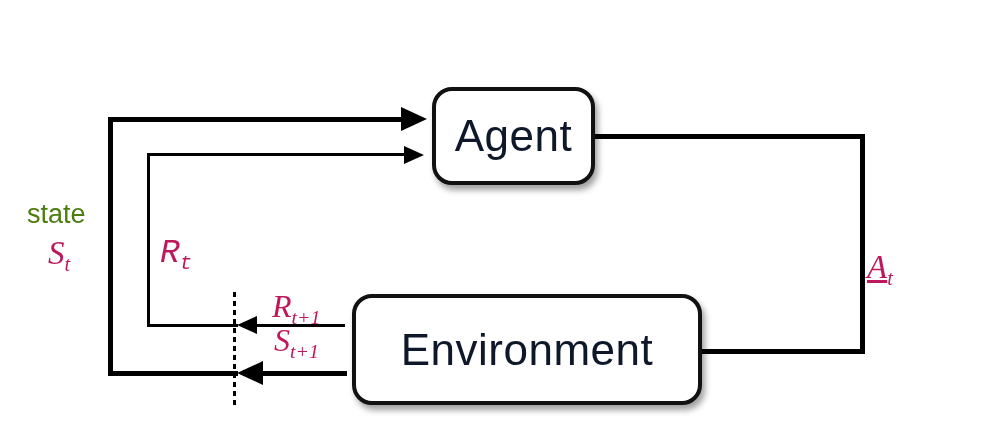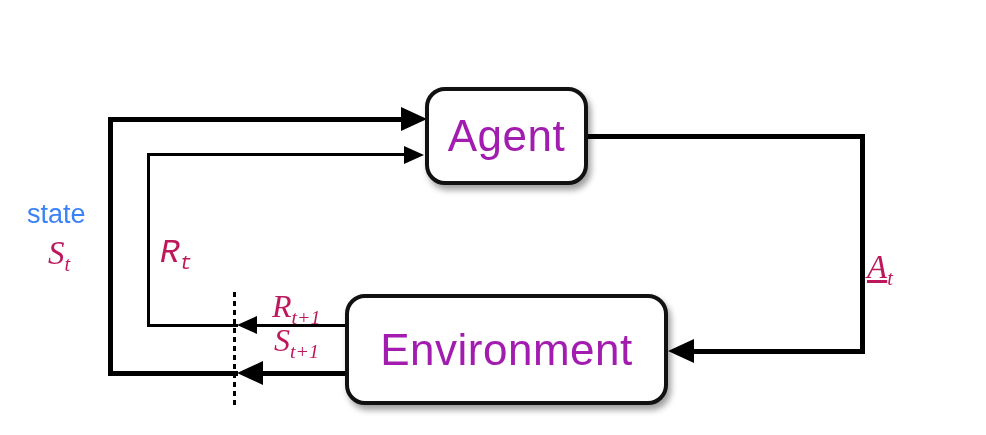--- a/index.html
+++ b/index.html
@@ -32,28 +32,29 @@
   
   .node{
     position:absolute;
     background:var(--box-fill);
     border:4px solid var(--box-border);
     border-radius:20px;
     box-shadow:3px 5px 6px rgba(0,0,0,0.38);
     display:flex;align-items:center;justify-content:center;
     font-size:44px;
     letter-spacing:0.5px;
-    color:#a21caf;
+    color:#0f172a;
     box-sizing:border-box;
+    margin-left:7px;
   }
   
   .word{
     position:absolute;
     font-size:27px;
-    color:#3b82f6;
+    color:#4d7c0f;
     white-space:nowrap;
   }
   .math{
     position:absolute;
     font-family:"Liberation Serif",serif;
     font-style:italic;
     font-size:33px;
     color:#be185d;
     white-space:nowrap;
   }
@@ -87,21 +88,21 @@
   <div class="seg" style="left:586px;top:134px;width:279px;height:5px;"></div>
   <div class="seg" style="left:860px;top:134px;width:5px;height:220px;"></div>
   <div class="seg" style="left:692px;top:349px;width:173px;height:5px;"></div>
   <div class="arr left-big" style="left:668px;top:339px;"></div>
 
   <div class="dashed-v" style="left:233px;top:292px;height:116px;"></div>
 
   <div class="node" style="left:425px;top:87px;width:163px;height:98px;">
     <span>Agent</span>
   </div>
-  <div class="node" style="left:345px;top:294px;width:323px;height:111px;">
+  <div class="node" style="left:345px;top:294px;width:350px;height:111px;">
     <span>Environment</span>
   </div>
 
   <div class="word" style="left:27px;top:199px;">state</div>
   <div class="math" style="left:48px;top:235px;"><span>S</span><sub>t</sub></div>
 
   <div class="math" style="left:160px;top:235px;font-family:Liberation Mono, monospace;"><span>R</span><sub>t</sub></div>
 
   <div class="math" style="left:867px;top:249px;text-decoration:underline;"><span>A</span><sub>t</sub></div>
 

